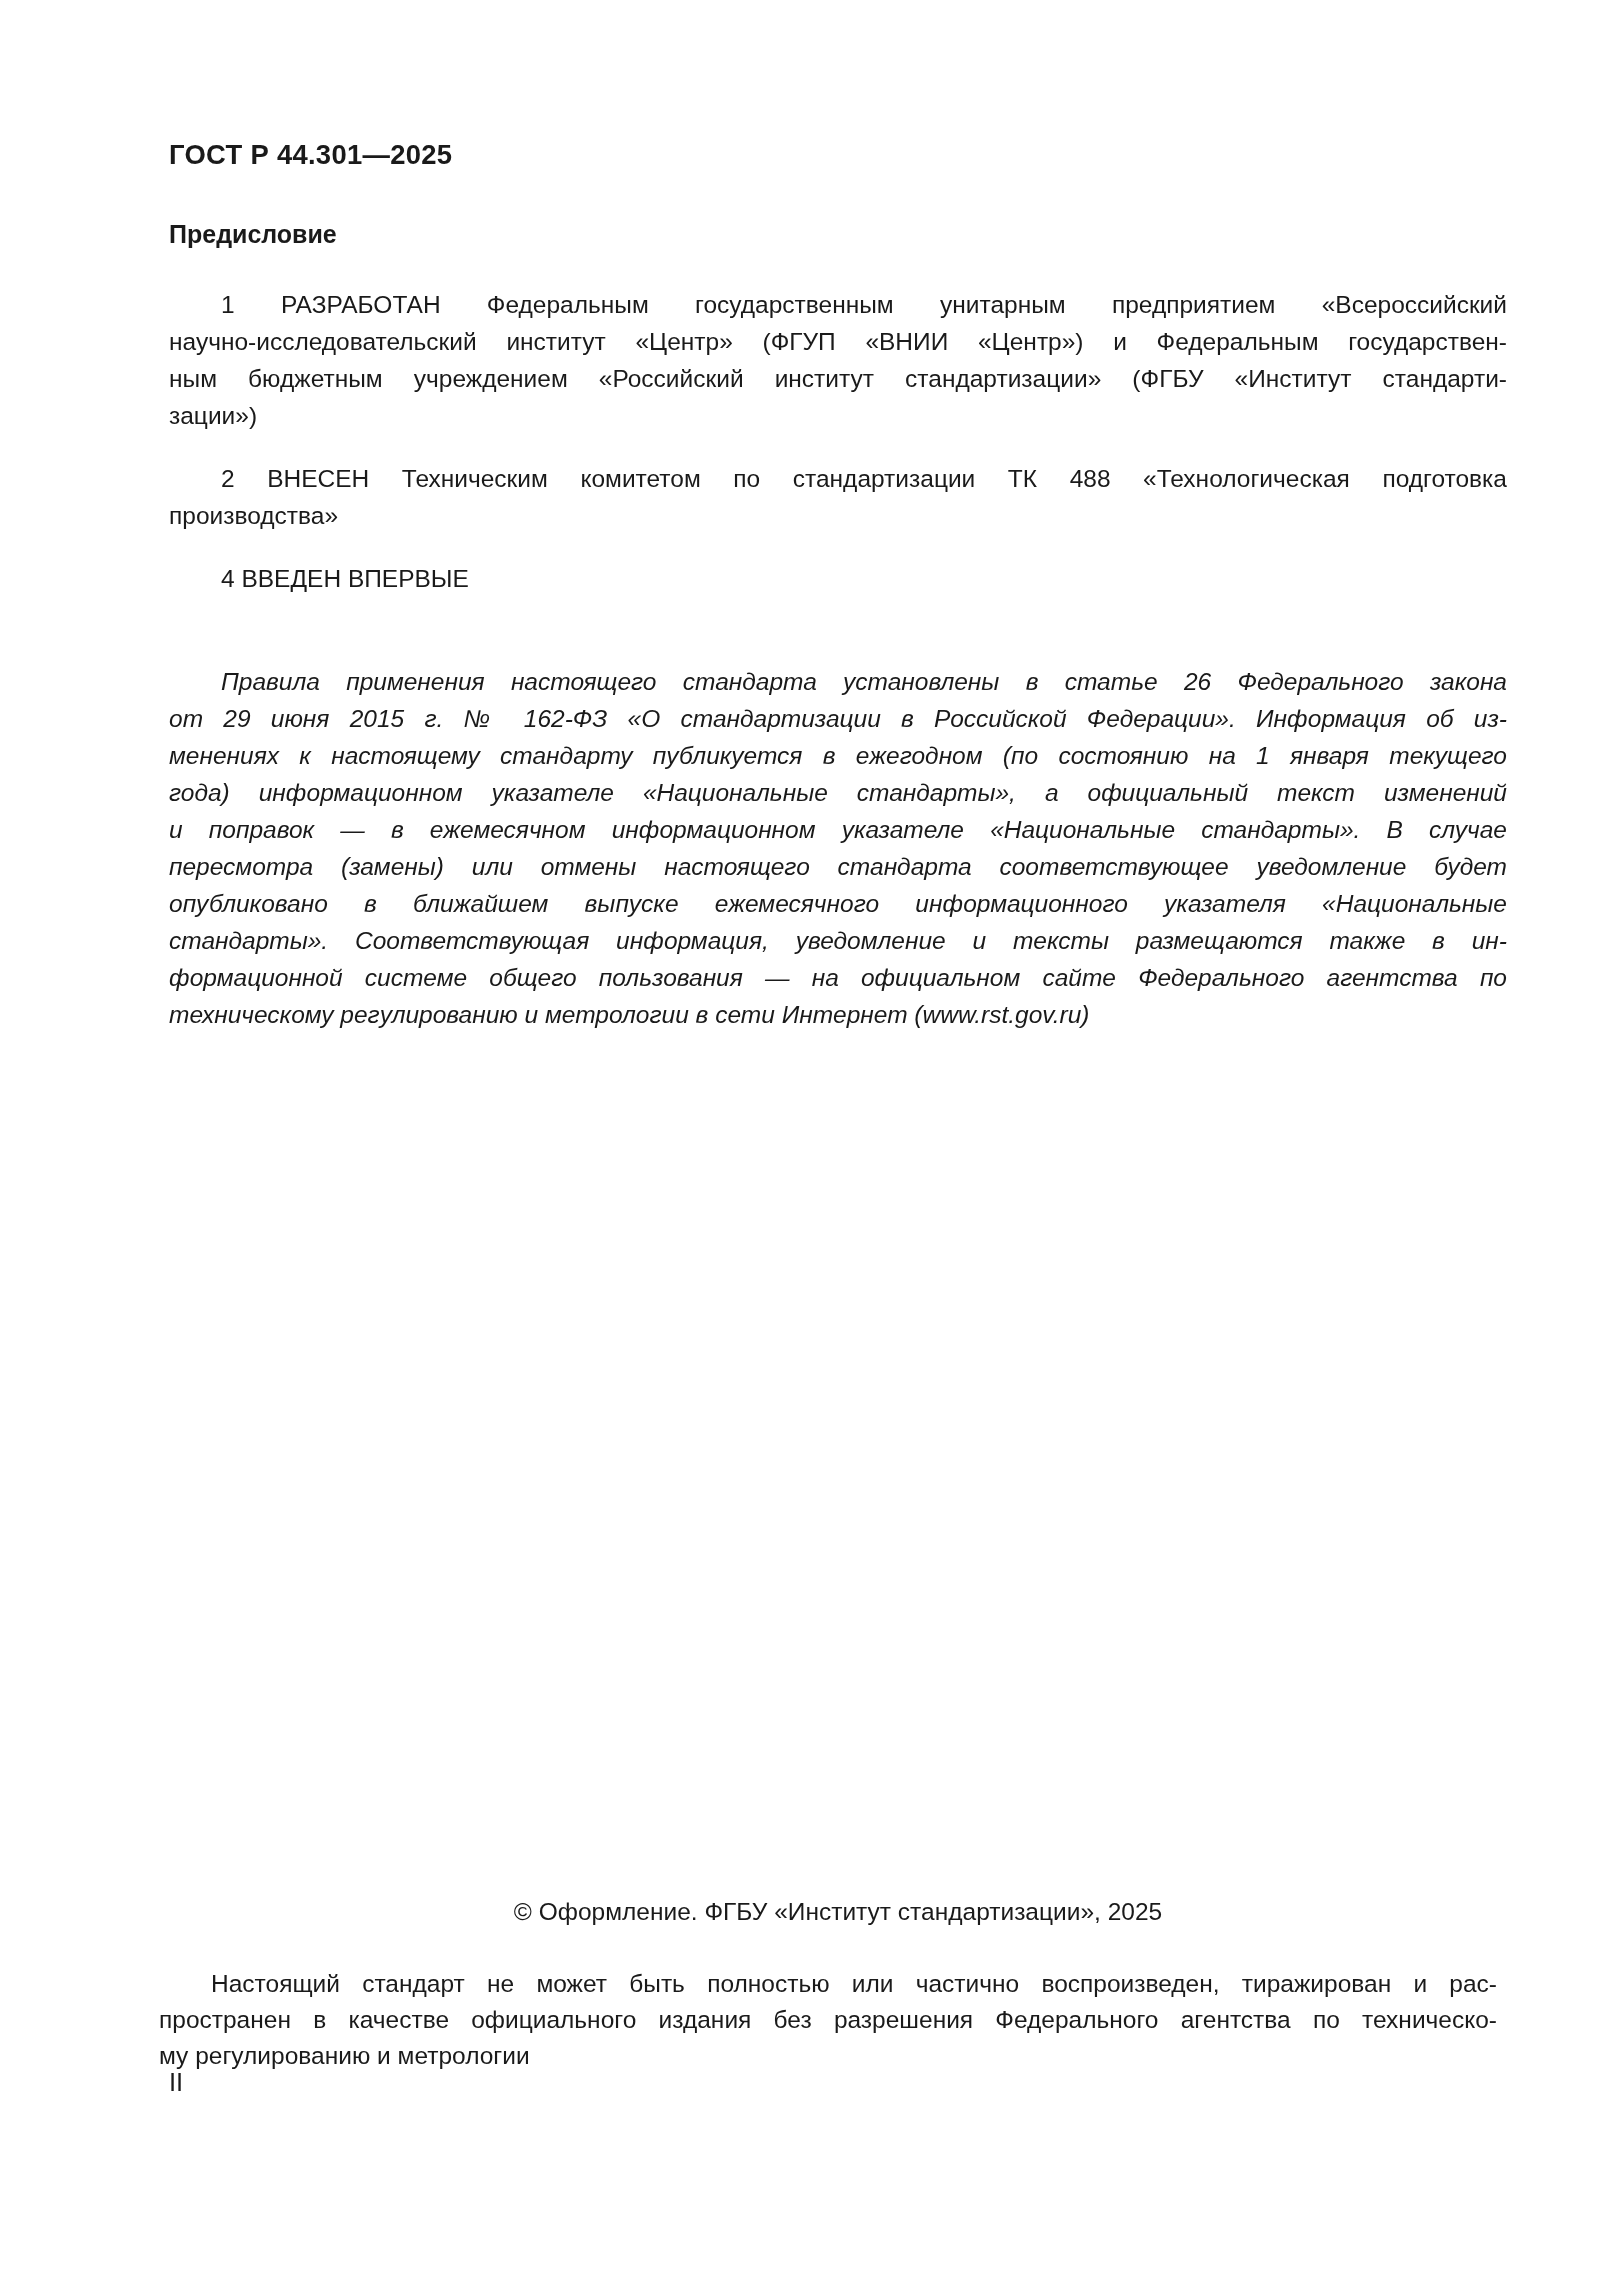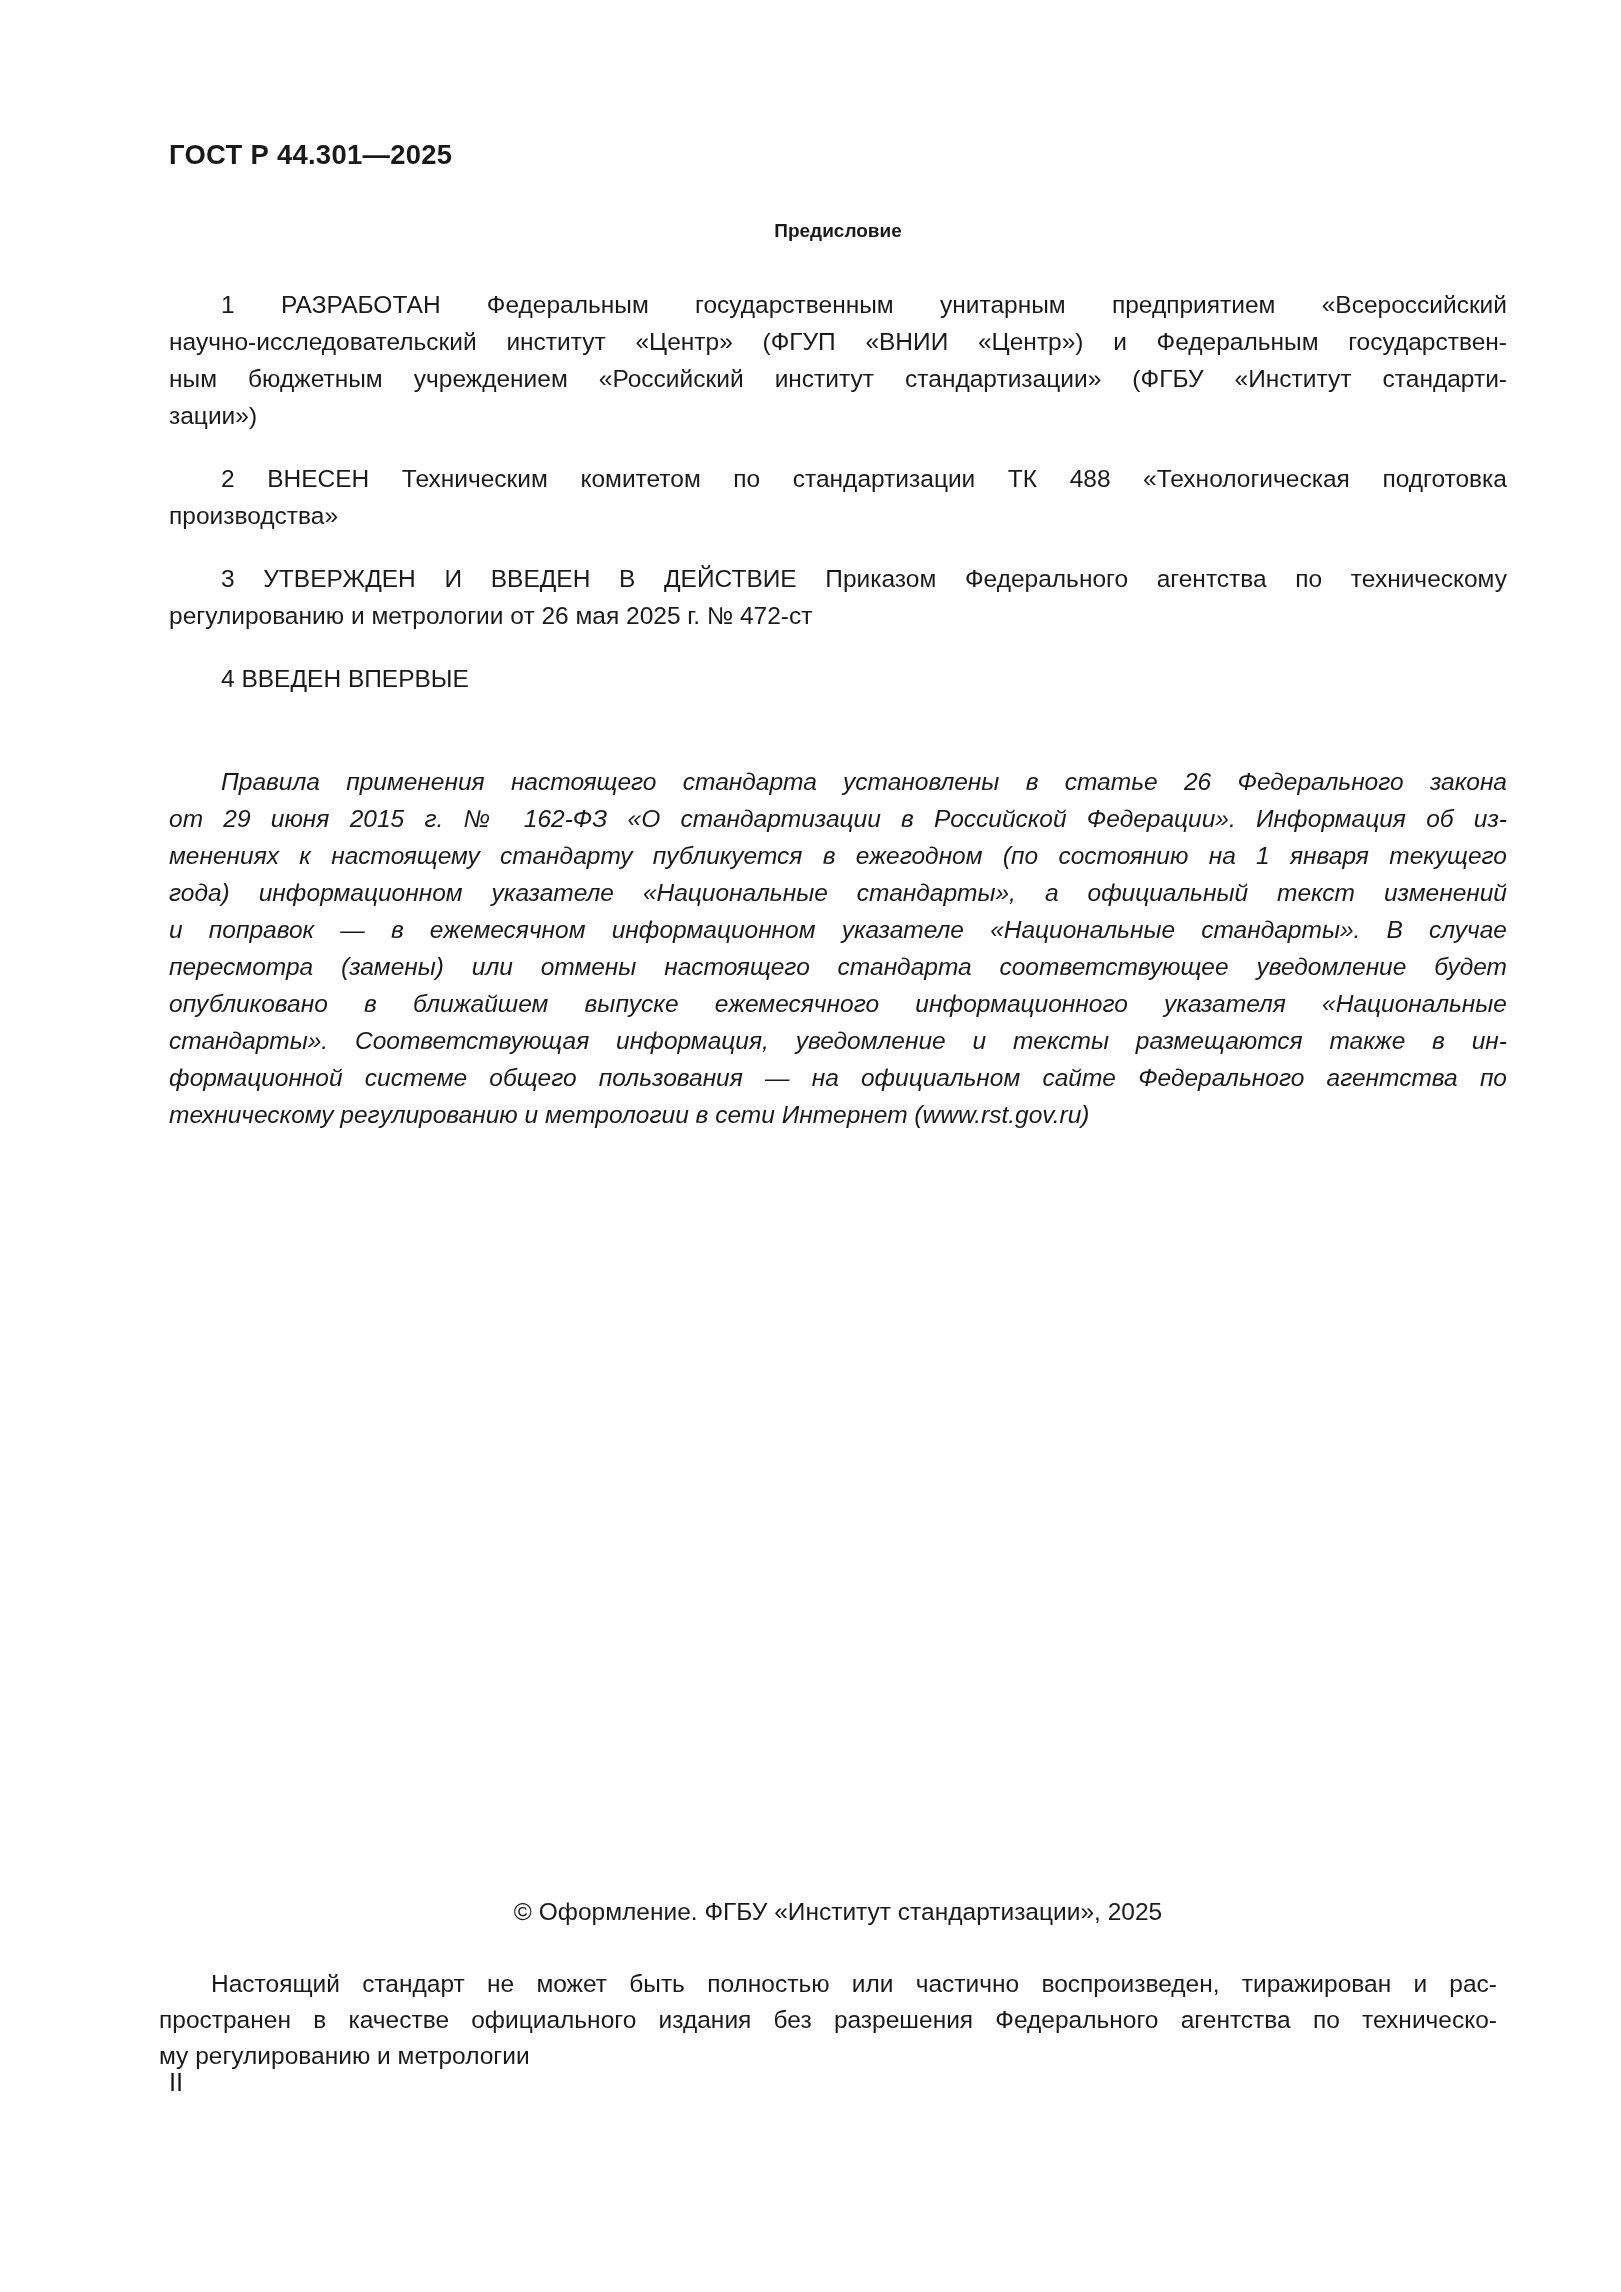--- a/index.html
+++ b/index.html
@@ -20,23 +20,22 @@
     font-size: 27.4px;
     font-weight: bold;
     letter-spacing: 0.3px;
   }
   .doc-title {
     position: absolute;
     left: 169px;
     top: 220px;
     width: 1338px;
     margin: 0;
-    font-size: 19px;
+    font-size: 25px;
     font-weight: bold;
-    text-align: center;
   }
   .body-text {
     position: absolute;
     left: 169px;
     top: 286px;
     width: 1338px;
     font-size: 24.5px;
     line-height: 37px;
   }
   .para + .para { margin-top: 26px; }
@@ -82,24 +81,20 @@
         <div class="line">1 РАЗРАБОТАН Федеральным государственным унитарным предприятием «Всероссийский</div>
         <div class="line">научно-исследовательский институт «Центр» (ФГУП «ВНИИ «Центр») и Федеральным государствен-</div>
         <div class="line">ным бюджетным учреждением «Российский институт стандартизации» (ФГБУ «Институт стандарти-</div>
         <div class="line last">зации»)</div>
       </div>
     <div class="para">
         <div class="line">2 ВНЕСЕН Техническим комитетом по стандартизации ТК 488 «Технологическая подготовка</div>
         <div class="line last">производства»</div>
       </div>
     <div class="para">
-        <div class="line">3 УТВЕРЖДЕН И ВВЕДЕН В ДЕЙСТВИЕ Приказом Федерального агентства по техническому</div>
-        <div class="line last">регулированию и метрологии от 26 мая 2025 г. № 472-ст</div>
-      </div>
-    <div class="para">
         <div class="line last">4 ВВЕДЕН ВПЕРВЫЕ</div>
       </div>
     <div class="para italic">
         <div class="line">Правила применения настоящего стандарта установлены в статье 26 Федерального закона</div>
         <div class="line">от 29 июня 2015 г. № 162-ФЗ «О стандартизации в Российской Федерации». Информация об из-</div>
         <div class="line">менениях к настоящему стандарту публикуется в ежегодном (по состоянию на 1 января текущего</div>
         <div class="line">года) информационном указателе «Национальные стандарты», а официальный текст изменений</div>
         <div class="line">и поправок — в ежемесячном информационном указателе «Национальные стандарты». В случае</div>
         <div class="line">пересмотра (замены) или отмены настоящего стандарта соответствующее уведомление будет</div>
         <div class="line">опубликовано в ближайшем выпуске ежемесячного информационного указателя «Национальные</div>

